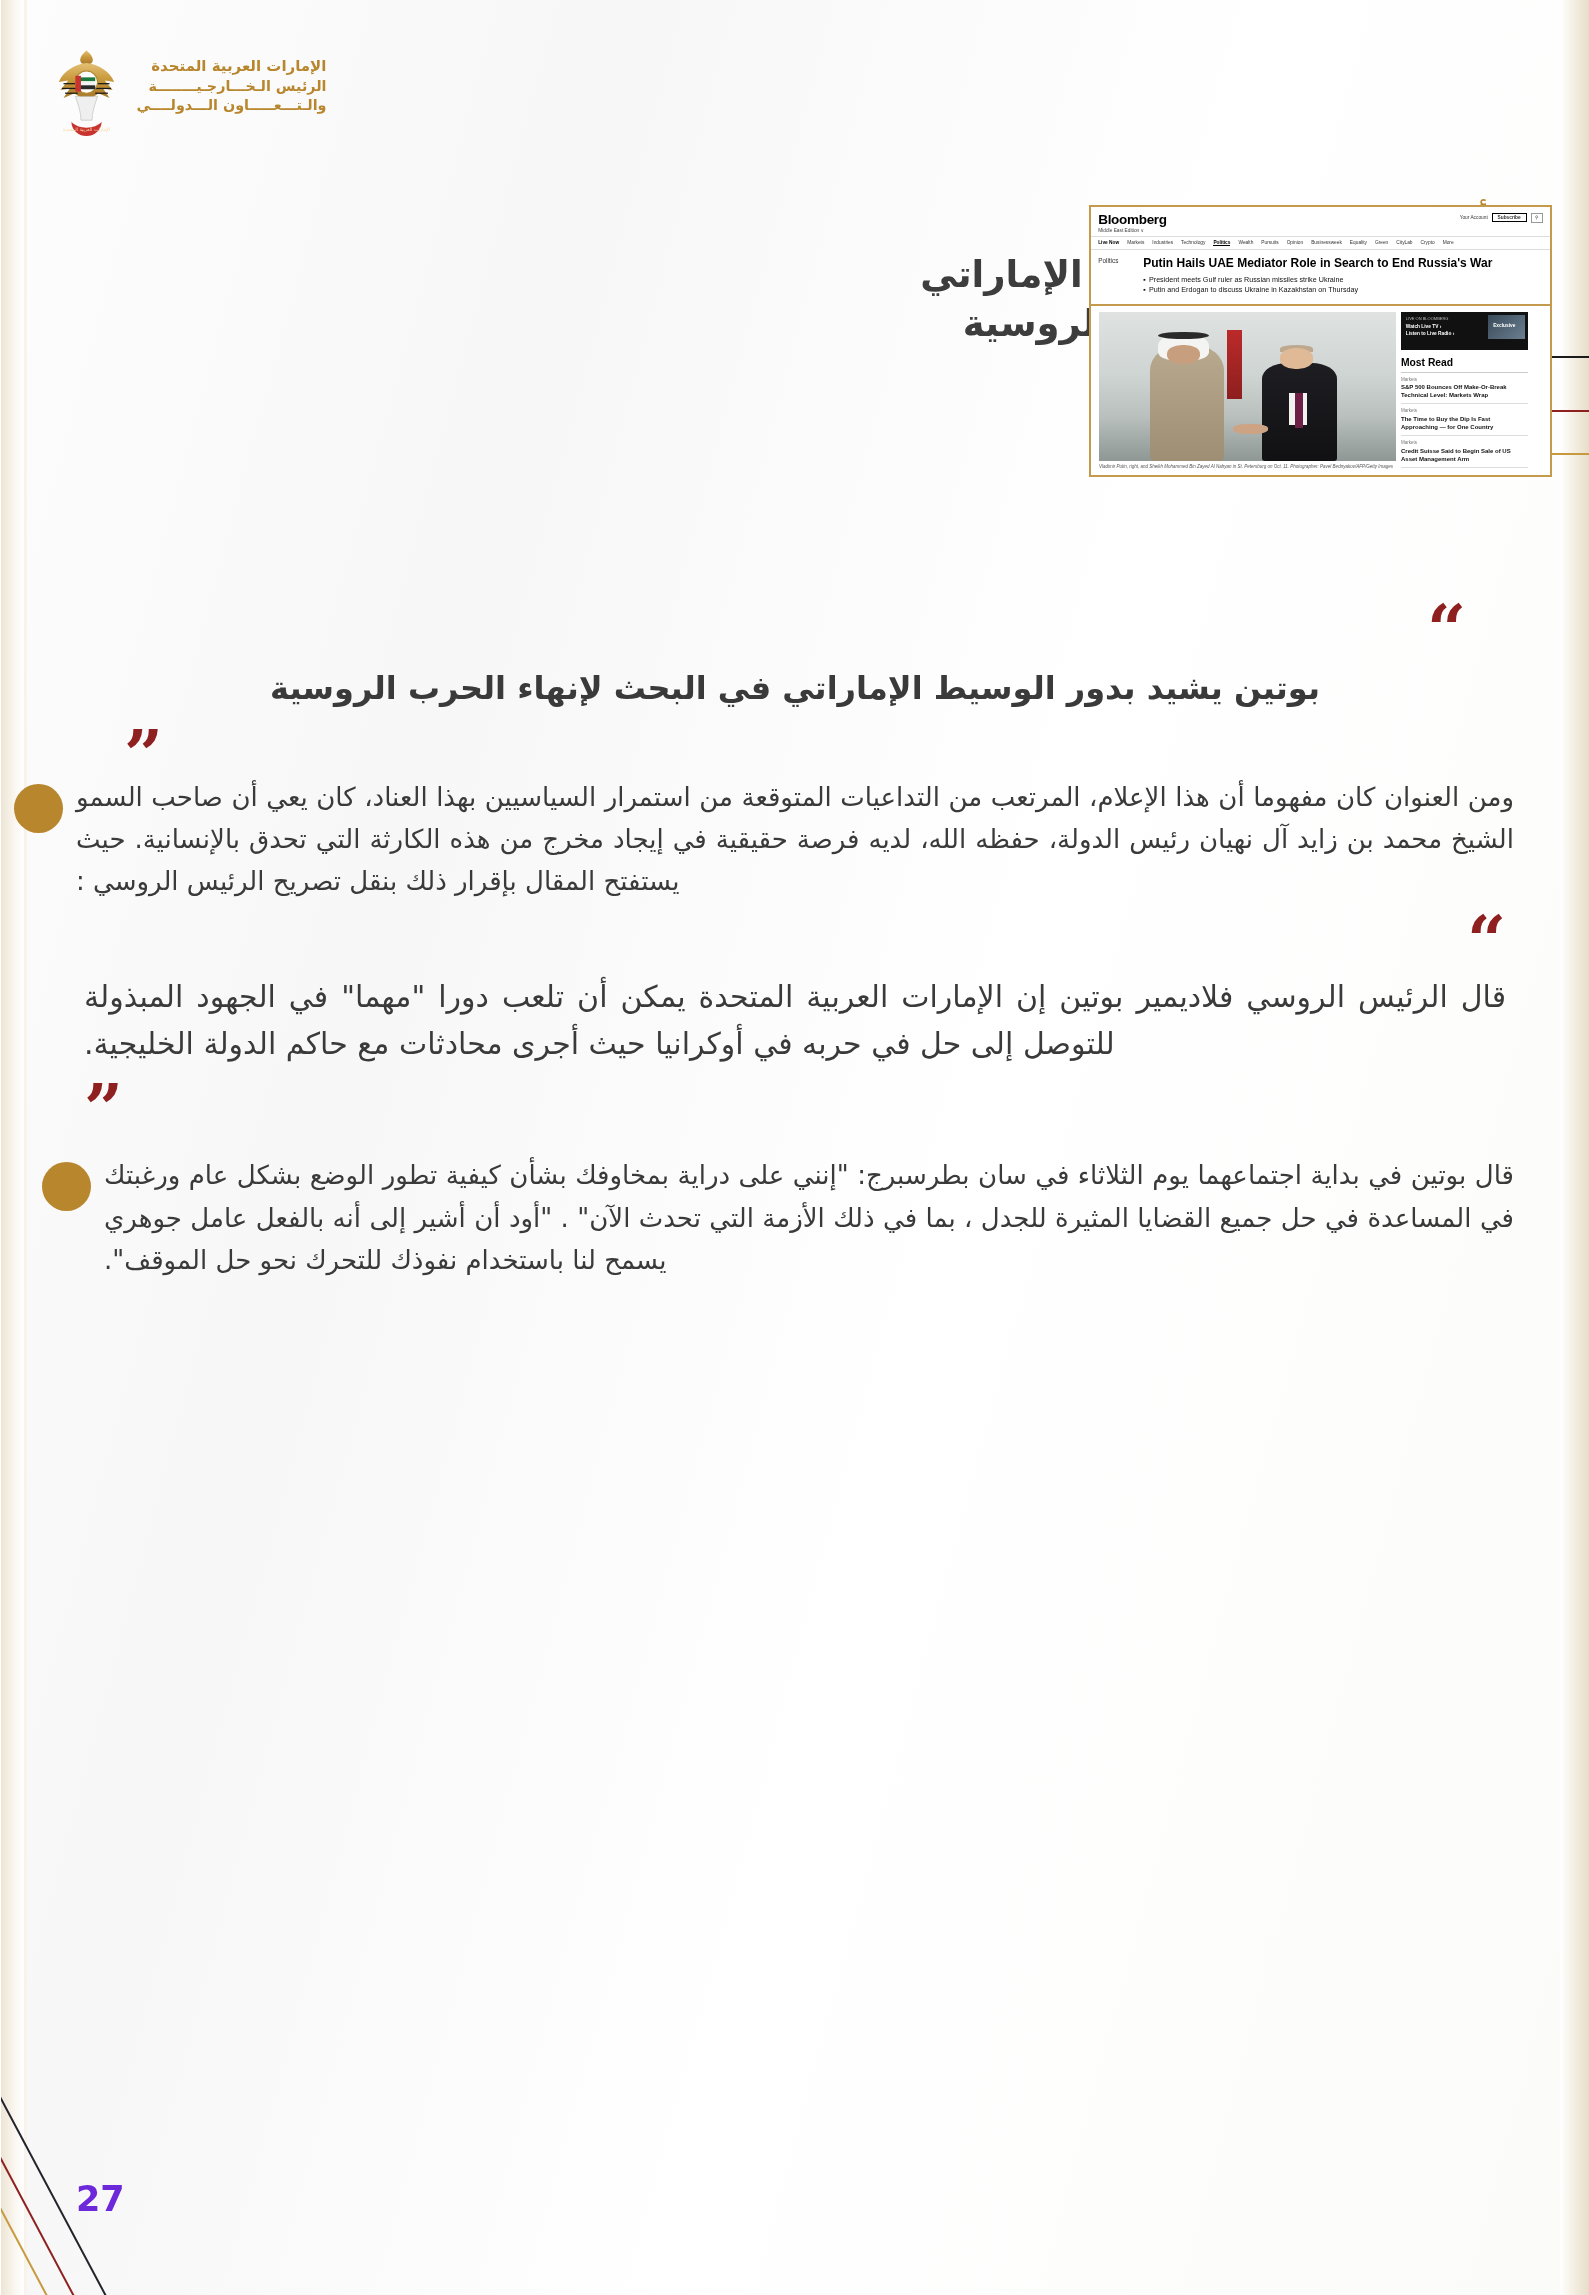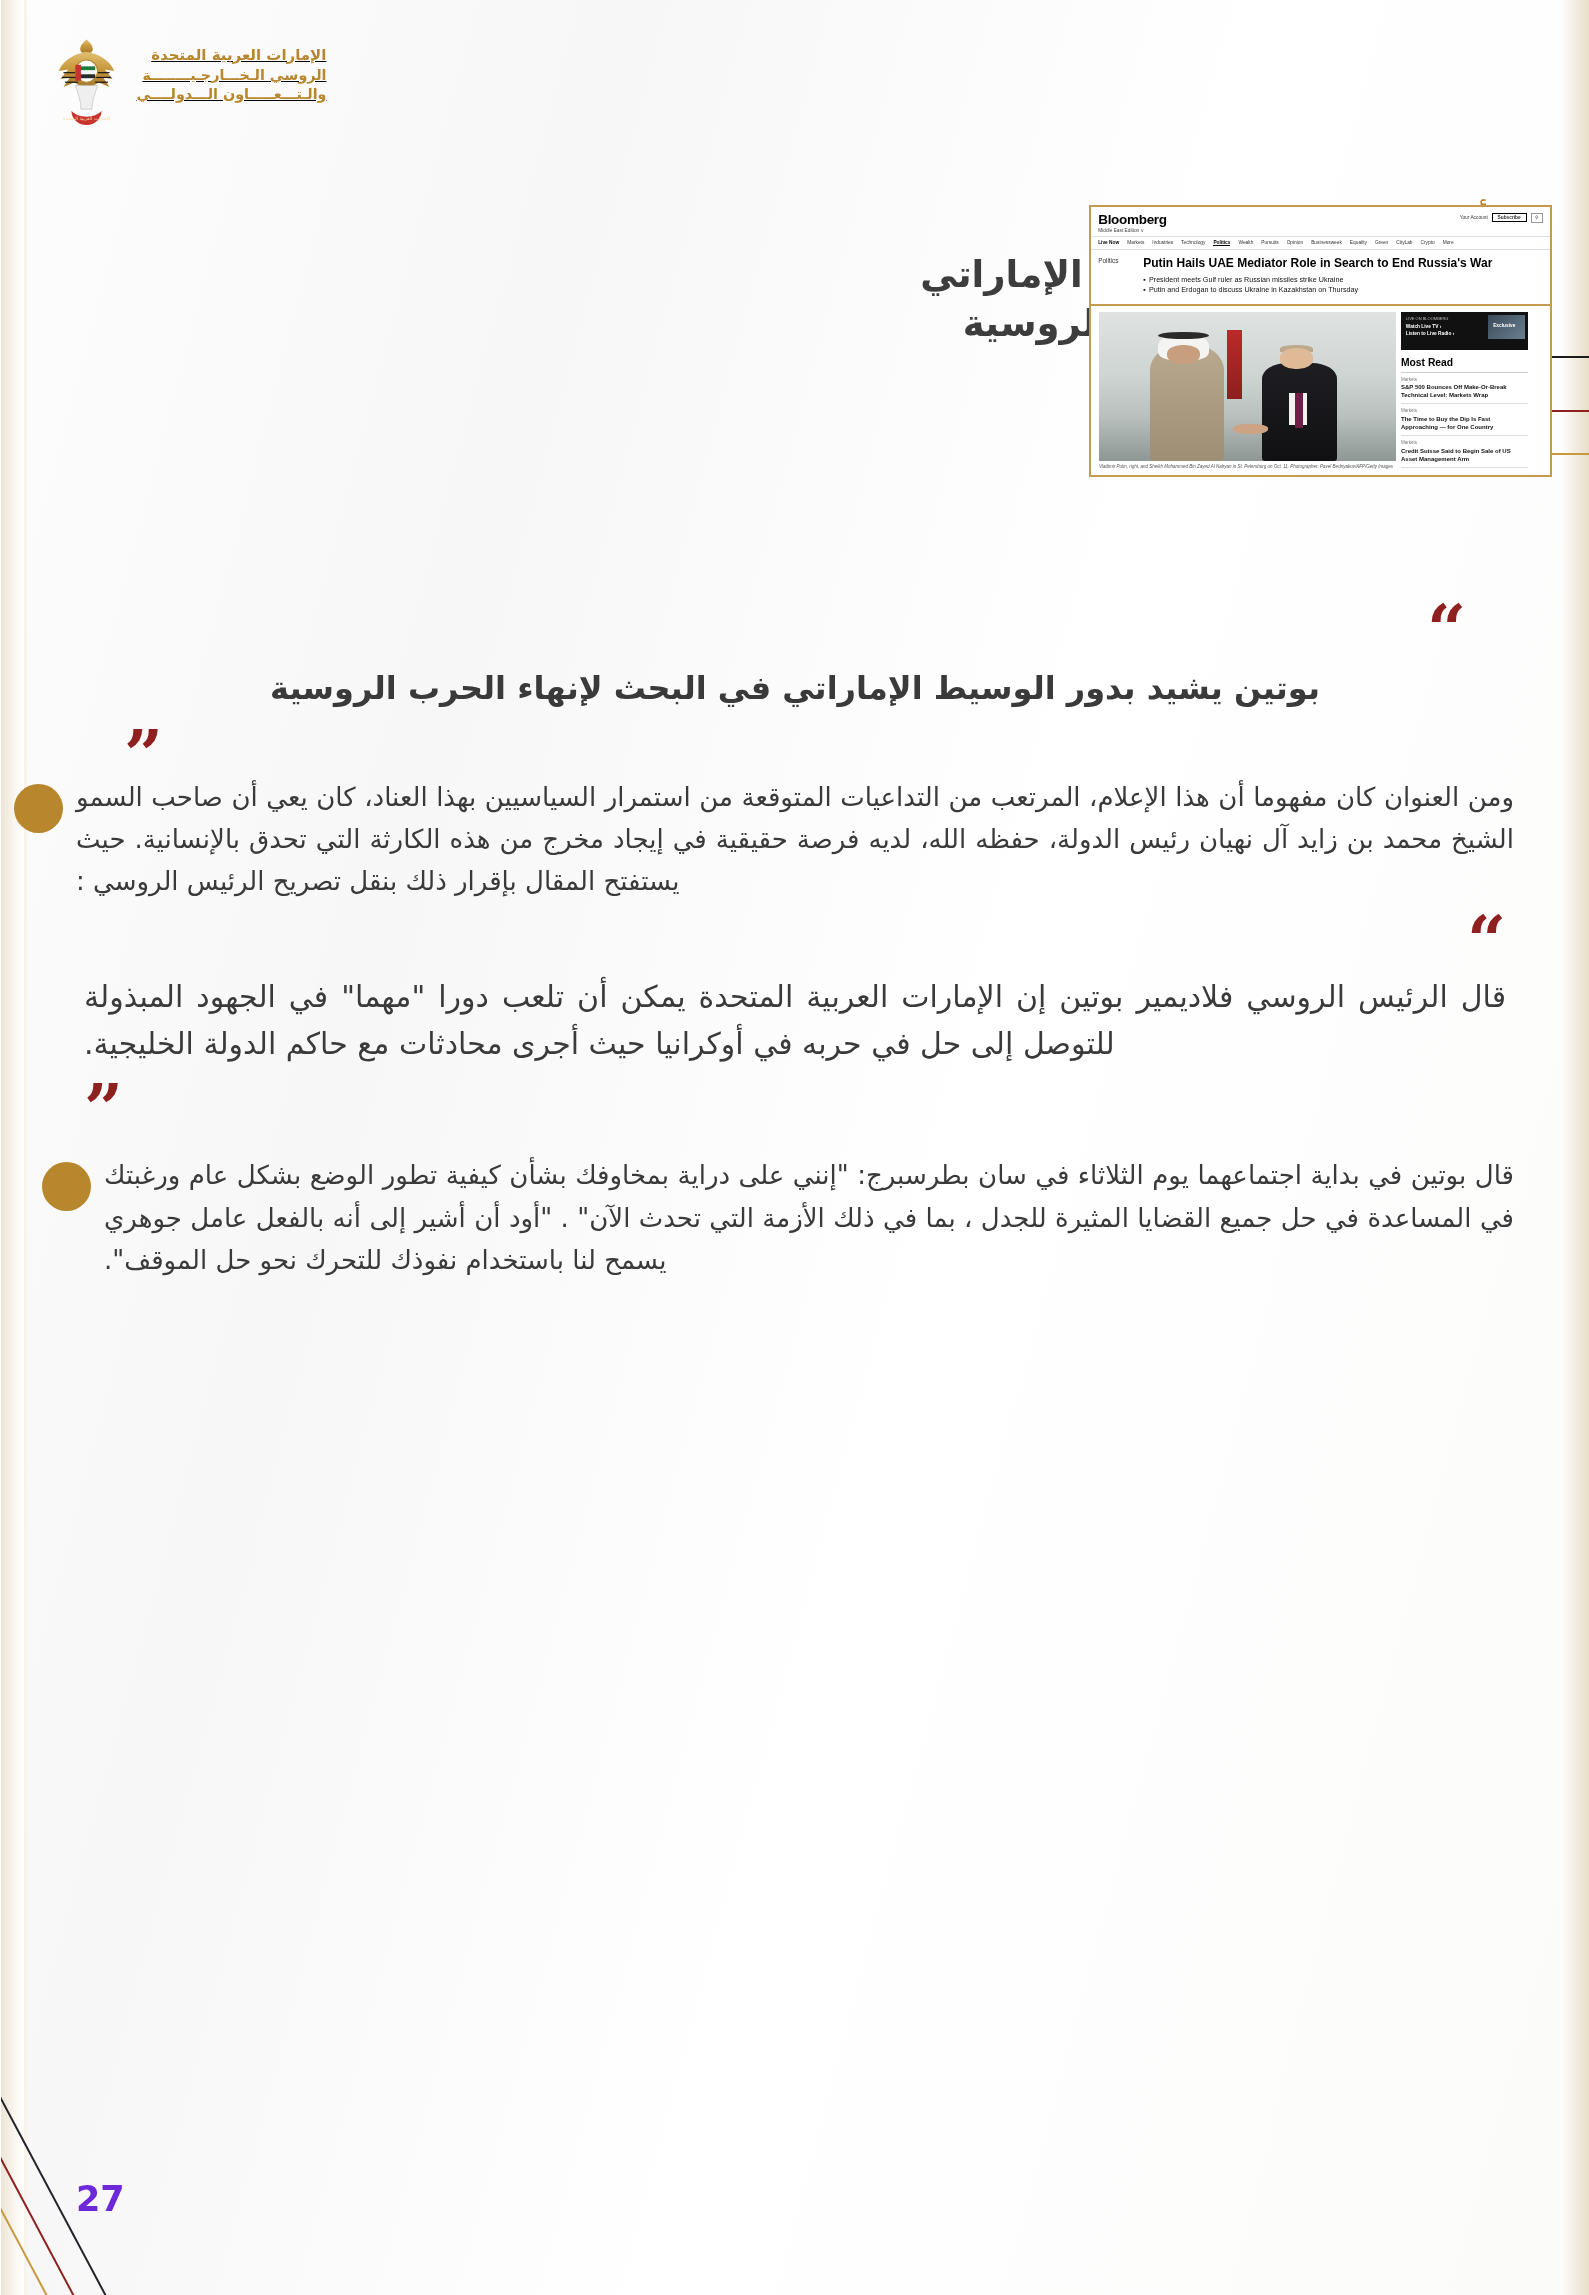--- a/index.html
+++ b/index.html
@@ -38,21 +38,21 @@
   .rule.red{background:#8f2020;}
   .rule.gold{background:#c79a3e;height:2.4px;}
 
   
   .diag{position:absolute;transform-origin:0 0;height:1.6px;}
   .diag.black{background:#23232b;}
   .diag.red{background:#8f2020;}
   .diag.gold{background:#c79a3e;}
 
   
-  .header{position:absolute;top:36px;right:auto;left:54px;display:flex;align-items:flex-start;gap:17.5px;direction:ltr;text-decoration:underline;}
+  .header{position:absolute;top:47px;right:auto;left:54px;display:flex;align-items:flex-start;gap:17.5px;direction:ltr;}
   .emblem{width:65px;height:94px;position:relative;}
   .ministry-lines{display:flex;flex-direction:column;gap:3.2px;padding-top:9.5px;}
   .ministry-lines div{
     color:#b8862d;font-size:15px;letter-spacing:0px;white-space:nowrap;
     font-family:"DejaVu Sans","Liberation Sans",sans-serif;direction:rtl;text-align:right;font-weight:600;
   }
   .ministry-lines div.l1{font-size:15px;}
   .ministry-lines div.l2,.ministry-lines div.l3{font-size:14.3px;}
 
   
@@ -181,21 +181,21 @@
       <path d="M30 43 h22 v5 h-22 z" fill="#f2f2f2"></path>
       <path d="M30 48 h22 v5 h-22 z" fill="#2a2a2a"></path>
       <path d="M27 36 h7 v20 h-7 z" fill="#c8332f"></path>
       <path d="M27 62 C31 74 34 82 34 92 L48 92 C48 82 51 74 55 62 Z" fill="#efefef" stroke="#bbb" stroke-width="0.8"></path>
       <path d="M22 94 C30 104 52 104 60 94 C60 104 52 112 41 112 C30 112 22 104 22 94 Z" fill="#c8332f"></path>
       <text x="41" y="106" font-size="6" text-anchor="middle" fill="#f7d9a0" font-family="DejaVu Sans, sans-serif">الإمارات العربية المتحدة</text>
     </svg>
   </div>
   <div class="ministry-lines">
     <div class="l1">الإمارات العربية المتحدة</div>
-    <div class="l2">الروسي الـخـــارجـيــــــــة</div>
+    <div class="l2">الرئيس الـخـــارجـيــــــــة</div>
     <div class="l3">والـتـــعـــــاون الـــدولــــي</div>
   </div>
 </div>
 
 <div class="title-wrap">
   <div class="title-col">
     <div class="doc-date">11 أكتوبر 2022</div>
     <div class="doc-title">بوتين يشيد بدور الوسيط الإماراتي في البحث لإنهاء الحرب الروسية</div>
     <div class="doc-byline">بلومبرغ بقلم بنجامين هارفي</div>
   </div>

